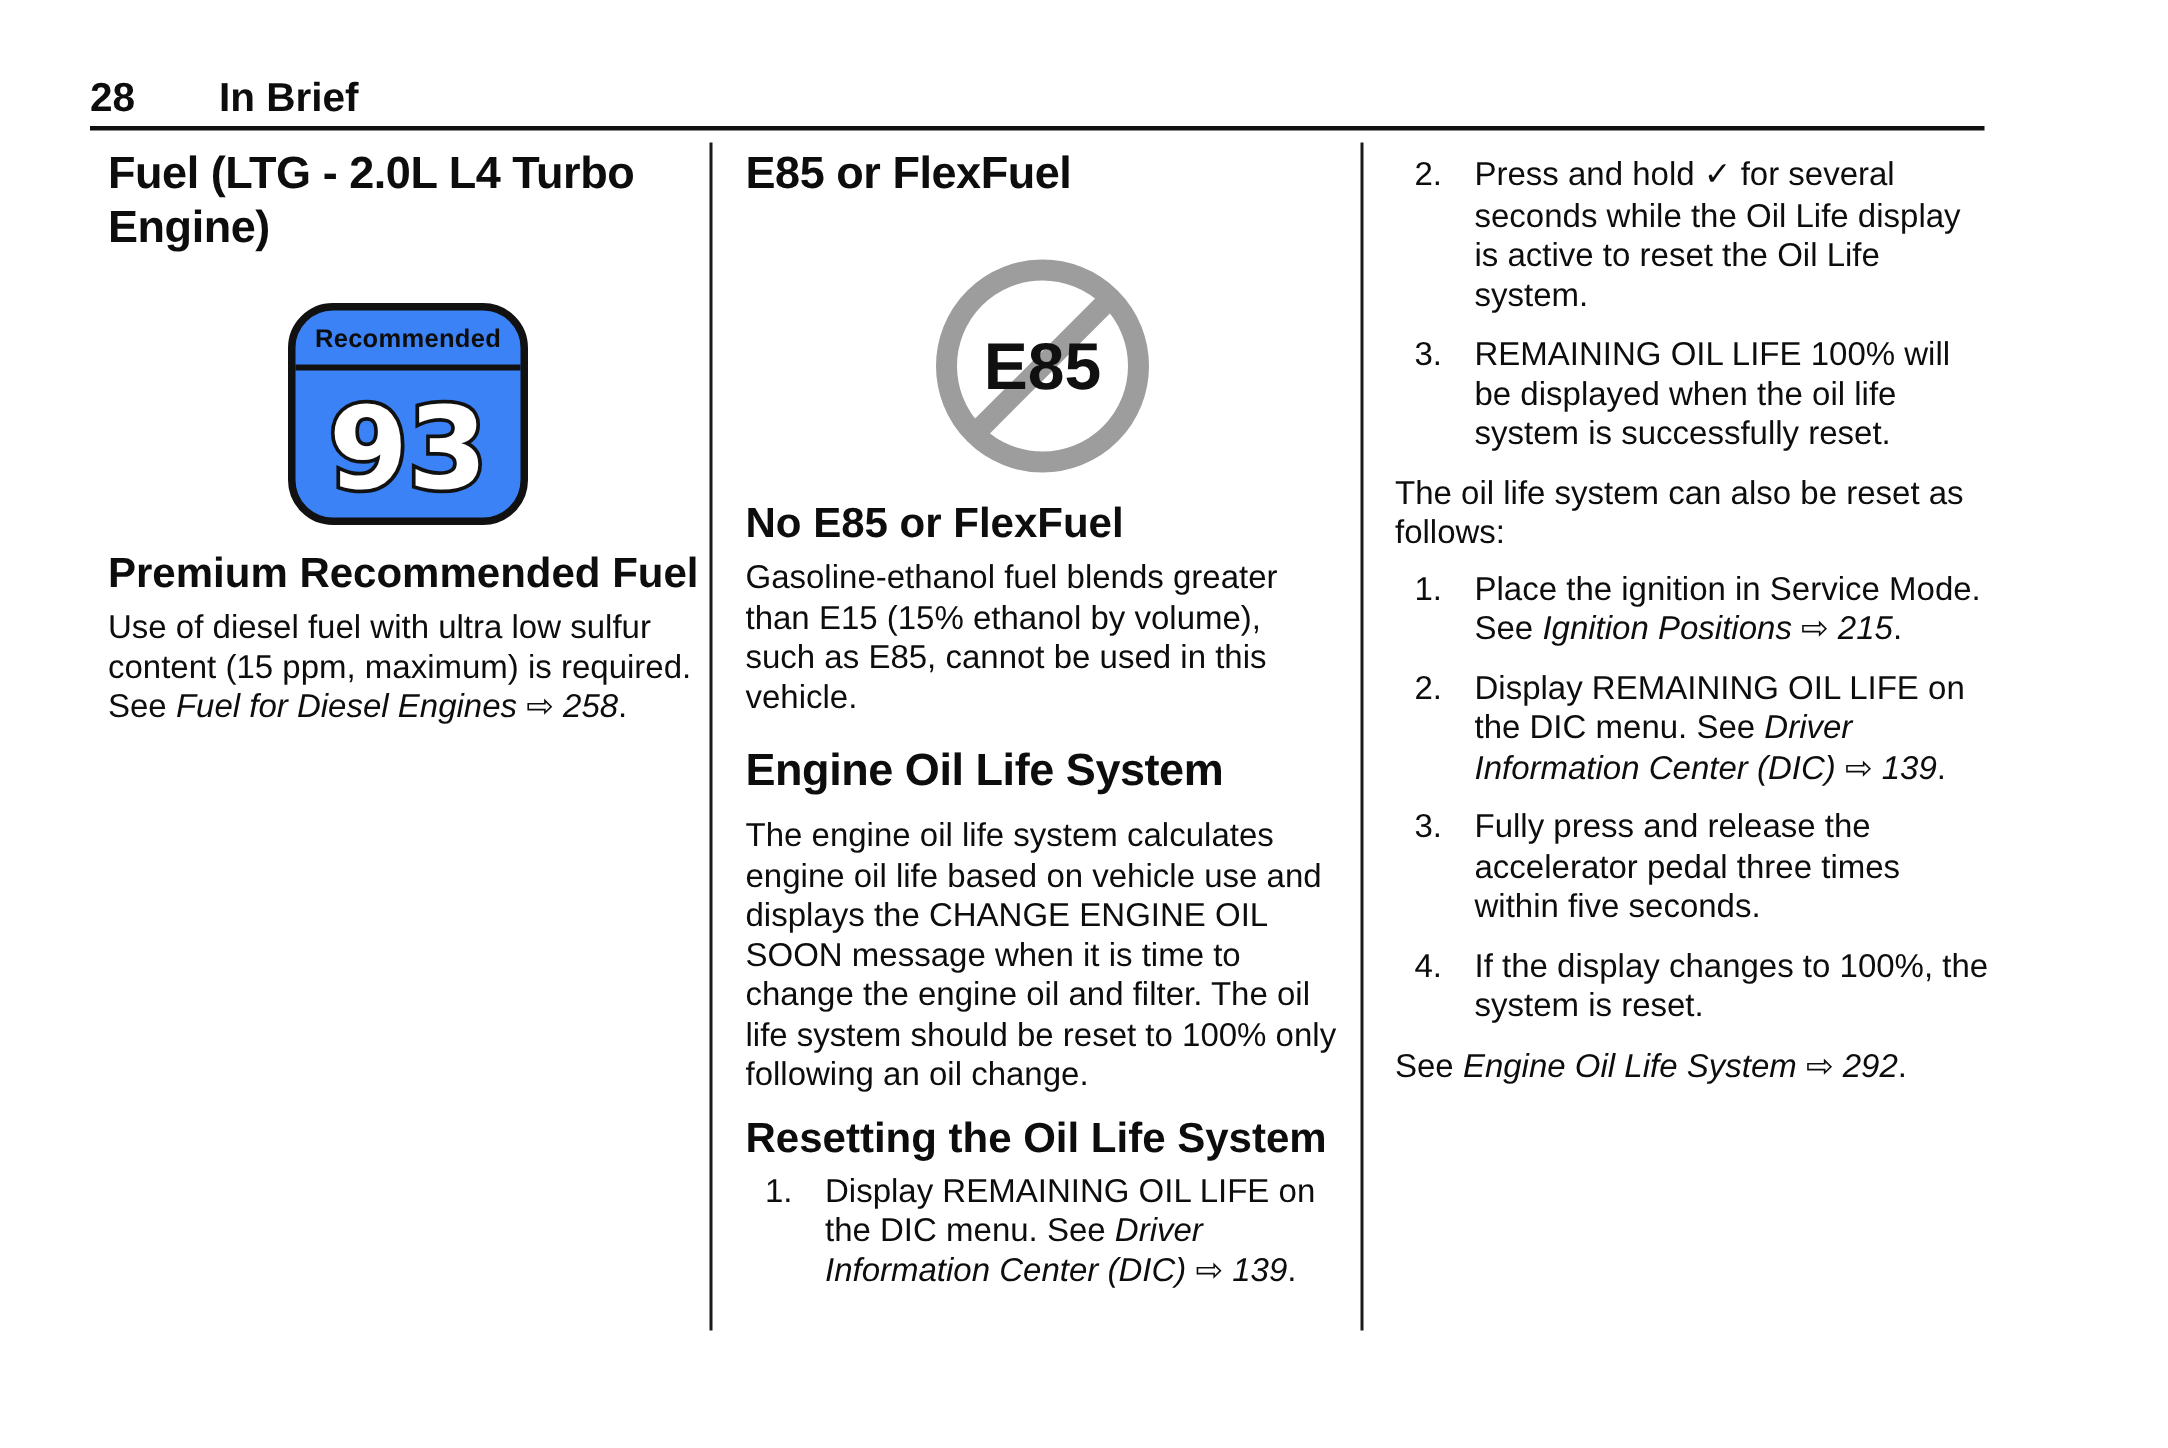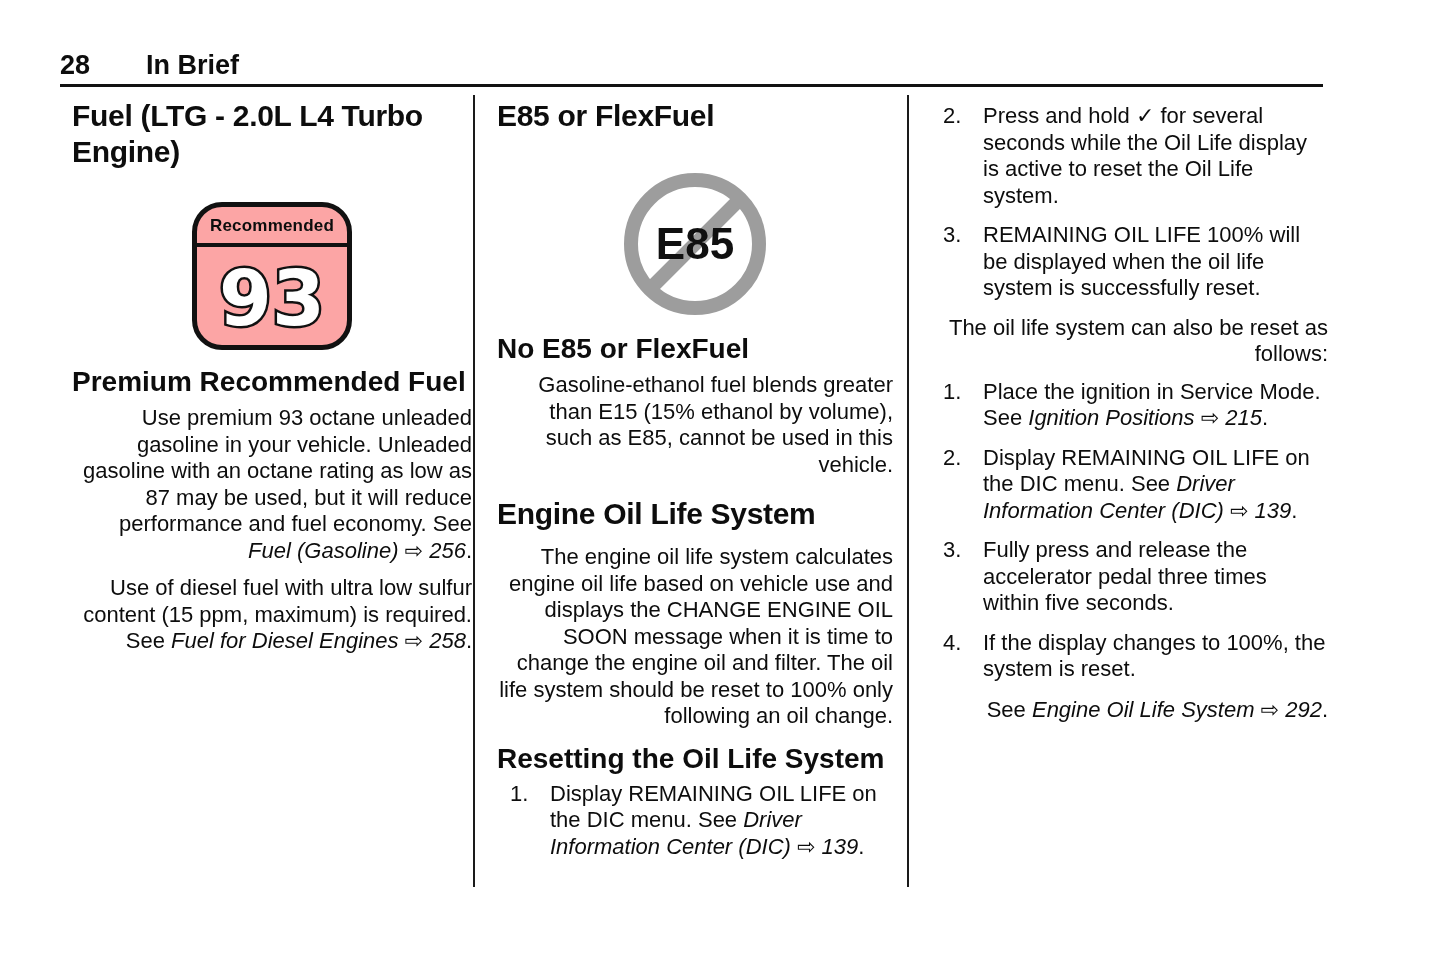--- a/index.html
+++ b/index.html
@@ -16,31 +16,31 @@
   .vrule1{left:473px;}
   .vrule2{left:907px;}
 
   .col{position:absolute;top:98px;}
   .col1{left:72px;width:400px;}
   .col2{left:497px;width:396px;}
   .col3{left:930px;width:398px;}
 
   h1{font-size:30px;line-height:36px;font-weight:bold;margin:0 0 8px;letter-spacing:-0.3px;}
   .sub{font-size:28px;line-height:27px;font-weight:bold;margin:17px 0 10px;}
-  p{font-size:22px;line-height:26.5px;margin:0 0 11px;text-align:right;}
+  p{font-size:22px;line-height:26.5px;margin:0 0 11px;}
   .it{font-style:italic;}
 
   .olist{margin:0;padding:0;list-style:none;}
   .olist .li{display:flex;margin:0 0 13px;}
   .olist .num{flex:none;width:53px;padding-left:13px;box-sizing:border-box;
     font-size:22px;line-height:26.5px;}
   .olist .litext{flex:1;font-size:22px;line-height:26.5px;}
 
   
-  .badge{width:150px;margin:32px auto 18px;border:5px solid #111;border-radius:30px;background:#fca5a5;}
+  .badge{width:150px;margin:32px auto 18px;border:5px solid #111;border-radius:30px;background:#3b82f6;}
   .badge-top{font-size:17px;font-weight:bold;text-align:center;padding:9px 4px 7px;
     border-bottom:4px solid #111;letter-spacing:0.2px;}
   .badge-num{display:block;margin:2px auto 0;}
 
   
   .noicon{display:block;margin:36px auto 16px;}
 
   .check{font-family:"DejaVu Sans","Liberation Sans",sans-serif;}
 
   .c2h2{margin-top:18px;margin-bottom:12px;}
@@ -65,21 +65,20 @@
 
   <div class="badge">
     <div class="badge-top">Recommended</div>
     <svg class="badge-num" width="140" height="96" viewBox="0 0 140 96">
       <text x="70" y="76" text-anchor="middle" font-family="DejaVu Sans" font-size="76" font-weight="bold" fill="#ffffff" stroke="#111111" stroke-width="5" paint-order="stroke">93</text>
     </svg>
   </div>
 
   <div class="sub">Premium Recommended Fuel</div>
 
-  <p><span>Use premium 93 octane unleaded gasoline in your vehicle. Unleaded gasoline with an octane rating as low as 87 may be used, but it will reduce performance and fuel economy. See </span><span class="it">Fuel (Gasoline) ⇨ 256</span><span>.</span></p>
 
 
   <p><span>Use of diesel fuel with ultra low sulfur content (15 ppm, maximum) is required. See </span><span class="it">Fuel for Diesel Engines ⇨ 258</span><span>.</span></p>
 </div>
 
 <div class="col col2">
   <h1>E85 or FlexFuel</h1>
 
   <svg class="noicon" width="148" height="148" viewBox="0 0 148 148">
     <circle cx="74" cy="74" r="64" fill="none" stroke="#9d9d9d" stroke-width="14"></circle>

